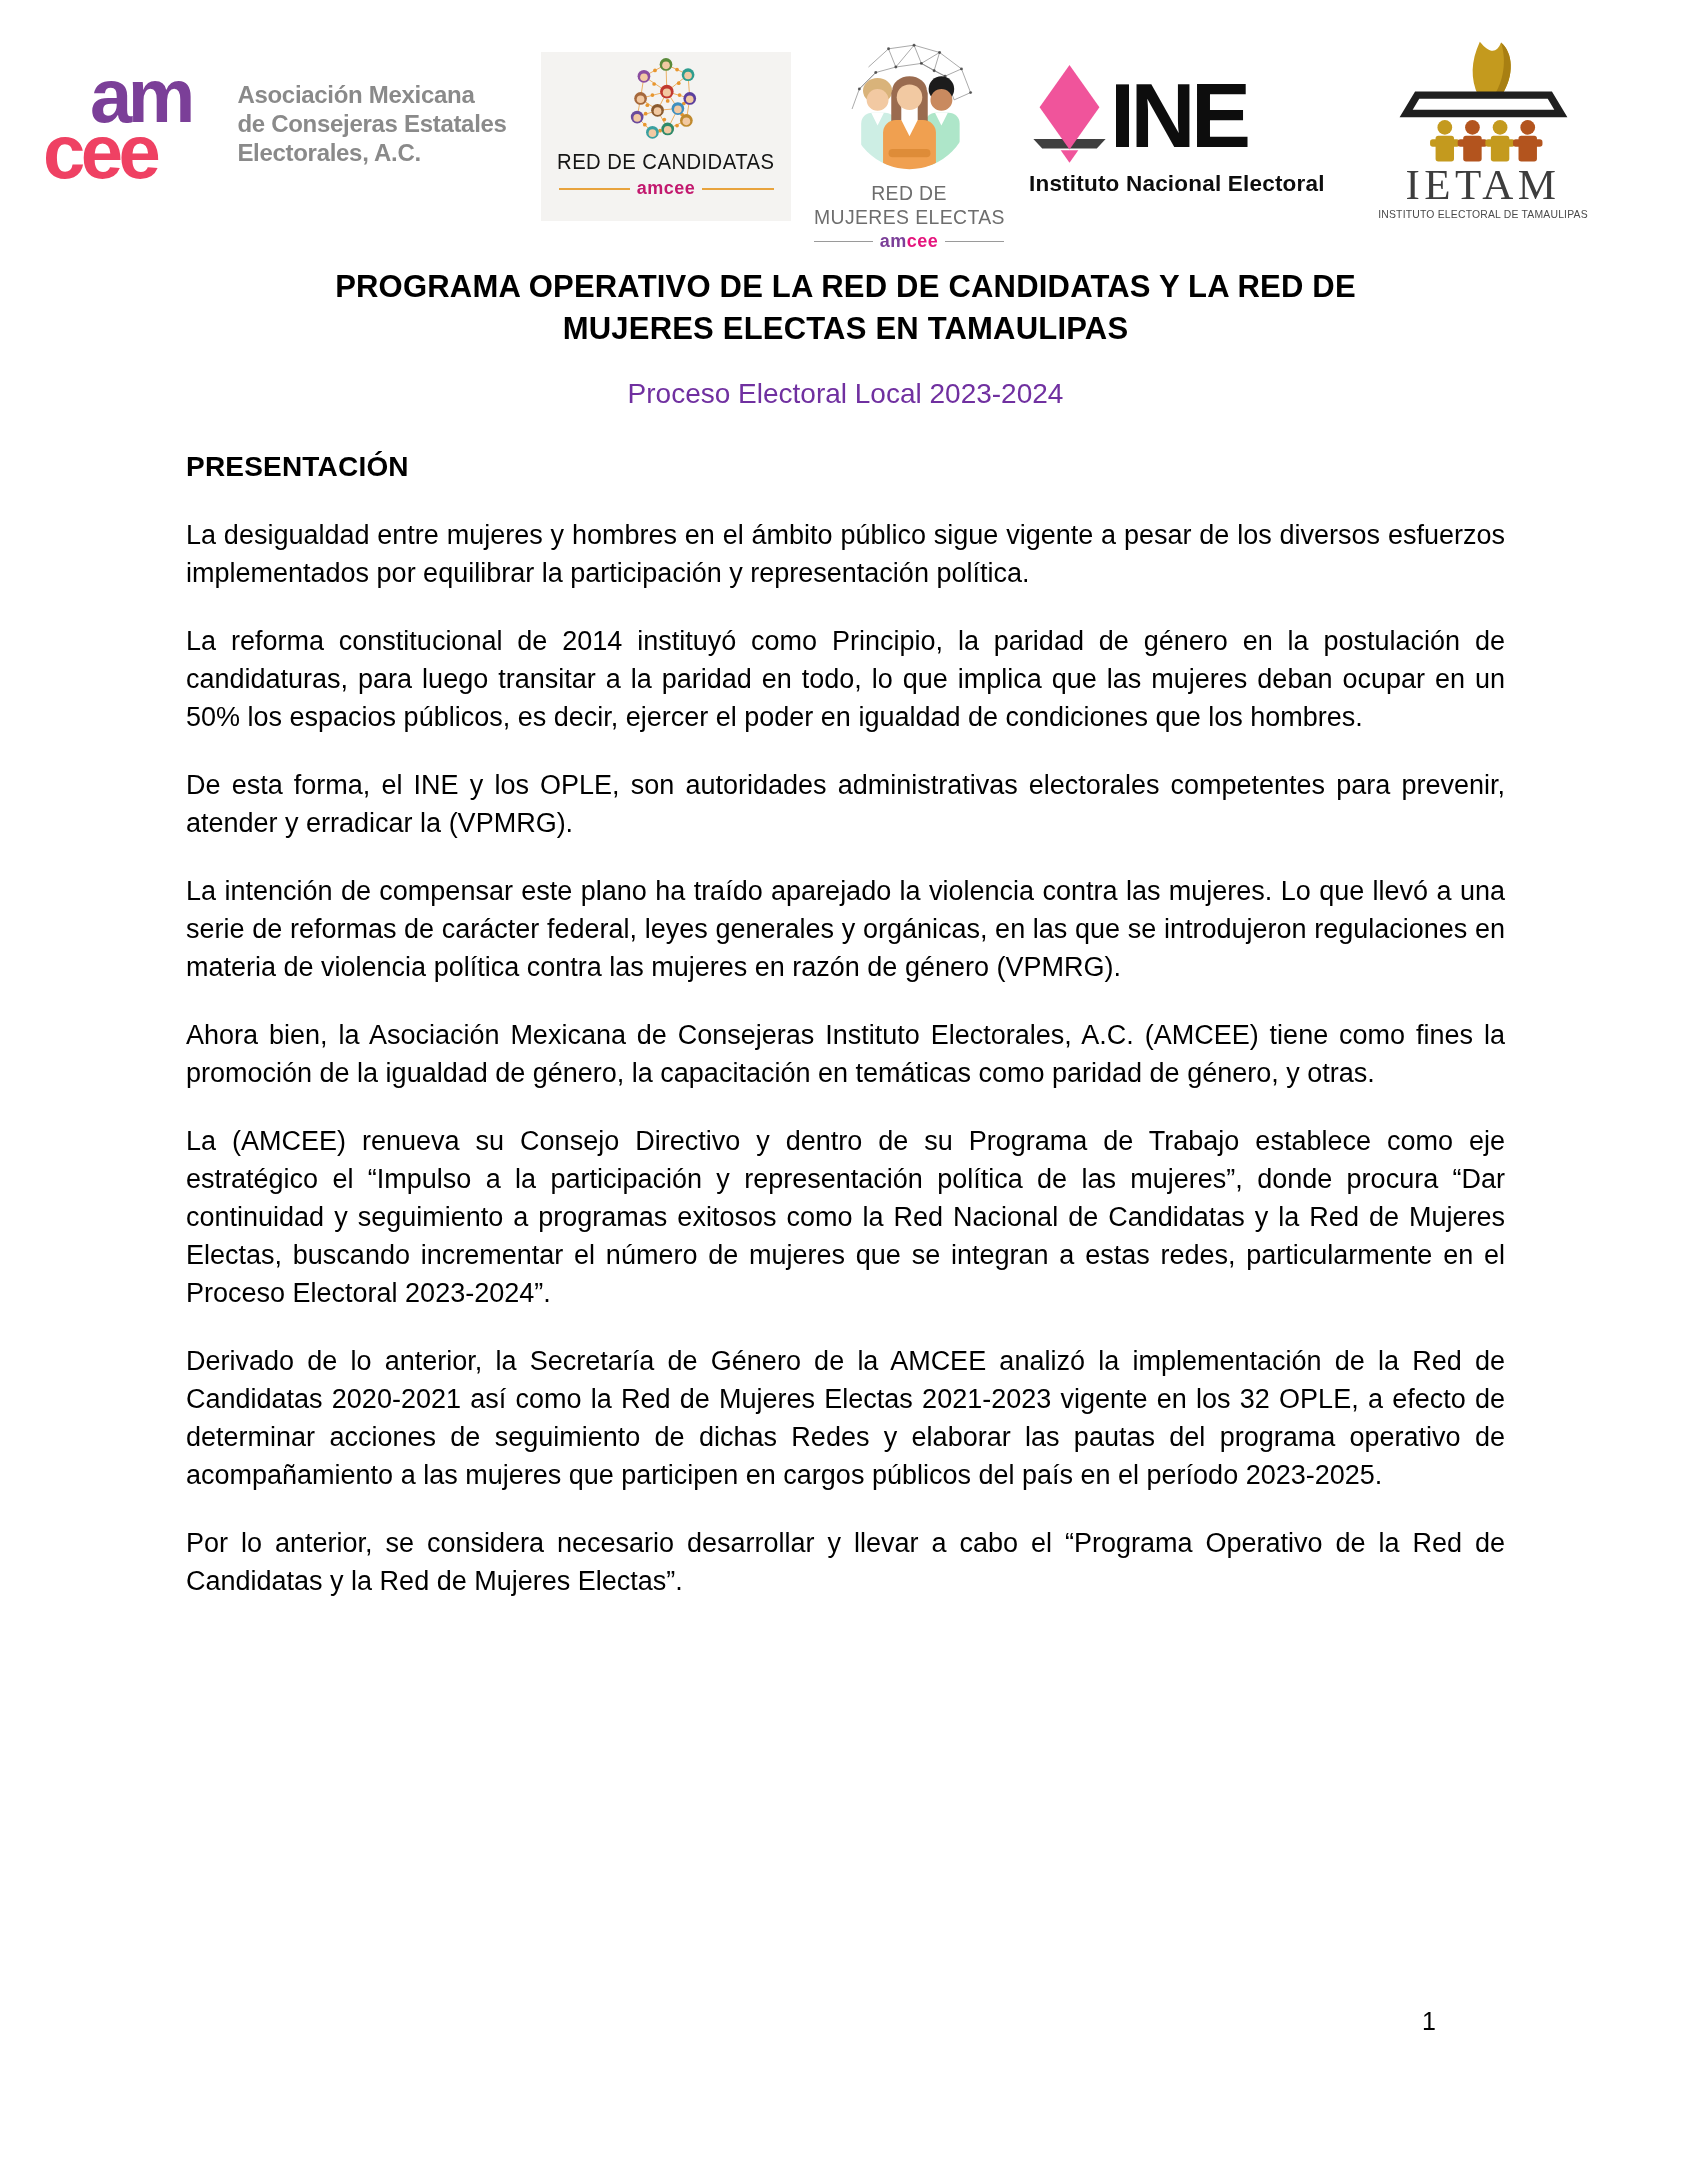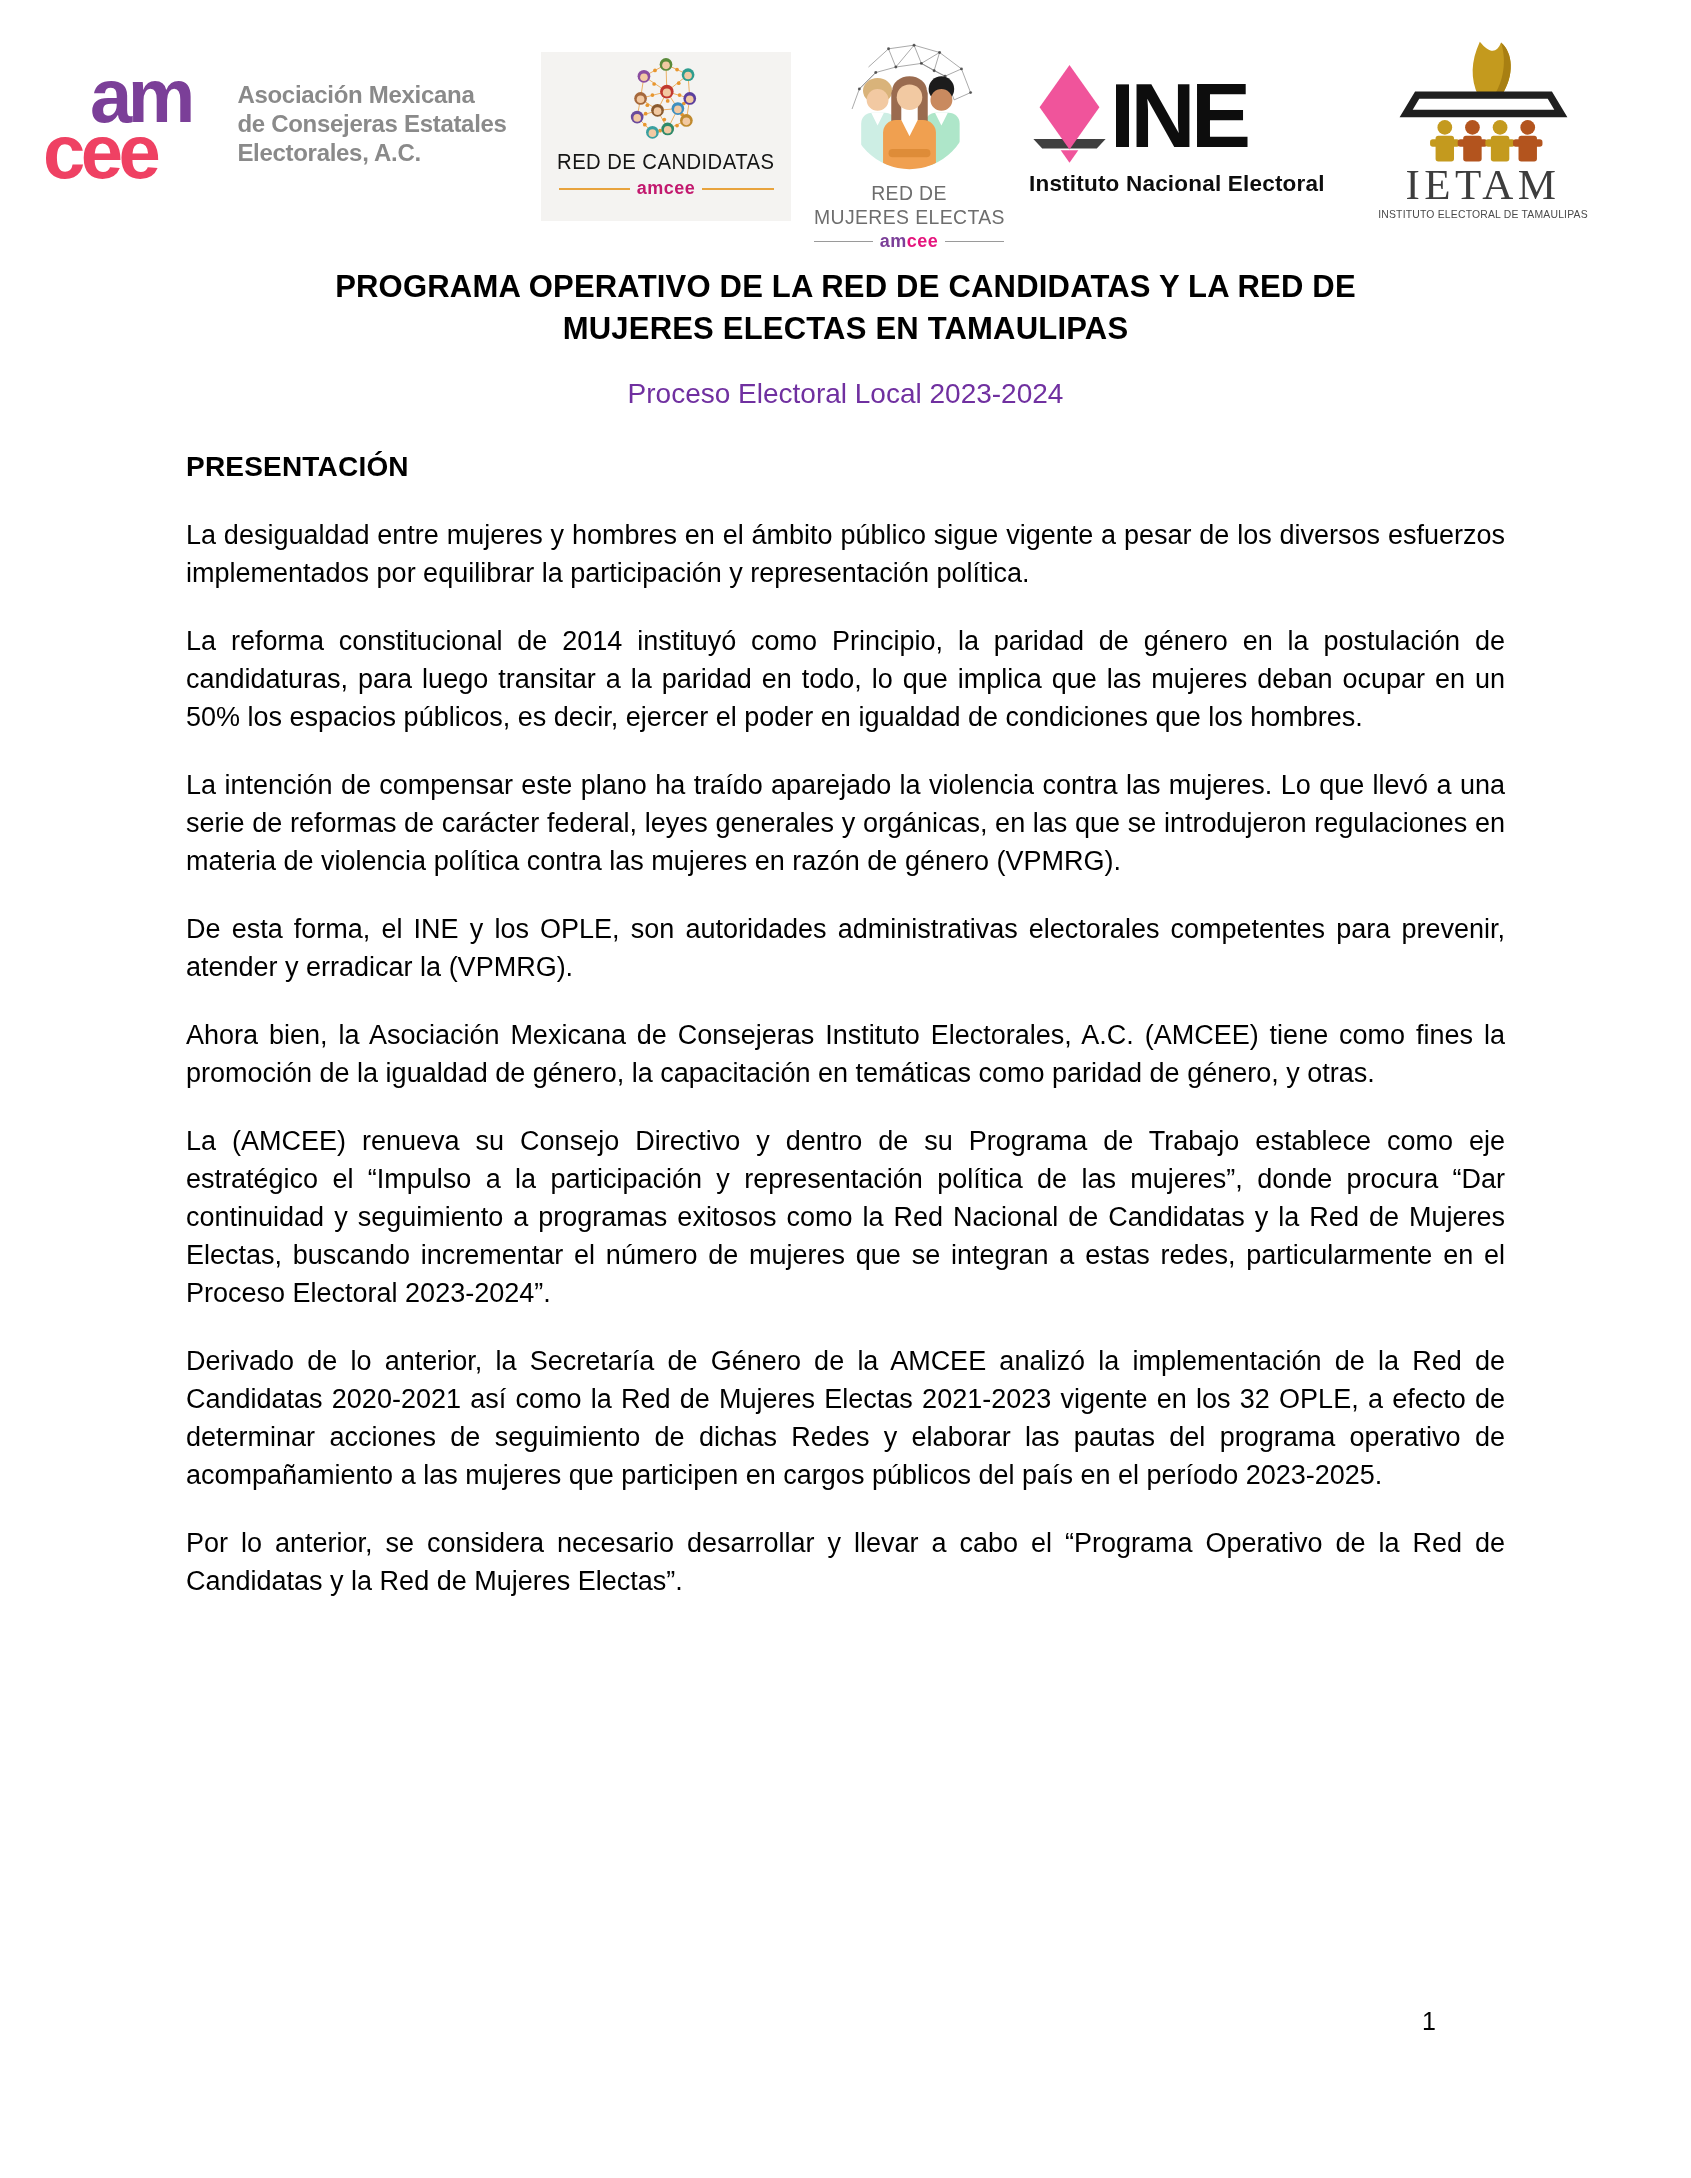--- a/index.html
+++ b/index.html
@@ -262,22 +262,22 @@
   <span class="ietam-caption">INSTITUTO ELECTORAL DE TAMAULIPAS</span>
 </div>
 
 <div class="content">
   <div class="doc-title">PROGRAMA OPERATIVO DE LA RED DE CANDIDATAS Y LA RED DE MUJERES ELECTAS EN TAMAULIPAS</div>
   <div class="doc-subtitle">Proceso Electoral Local 2023-2024</div>
   <div class="section-heading">PRESENTACIÓN</div>
 
   <p class="doc-paragraph first">La desigualdad entre mujeres y hombres en el ámbito público sigue vigente a pesar de los diversos esfuerzos implementados por equilibrar la participación y representación política.</p>
   <p class="doc-paragraph">La reforma constitucional de 2014 instituyó como Principio, la paridad de género en la postulación de candidaturas, para luego transitar a la paridad en todo, lo que implica que las mujeres deban ocupar en un 50% los espacios públicos, es decir, ejercer el poder en igualdad de condiciones que los hombres.</p>
+  <p class="doc-paragraph">De esta forma, el INE y los OPLE, son autoridades administrativas electorales competentes para prevenir, atender y erradicar la (VPMRG).</p>
   <p class="doc-paragraph">La intención de compensar este plano ha traído aparejado la violencia contra las mujeres. Lo que llevó a una serie de reformas de carácter federal, leyes generales y orgánicas, en las que se introdujeron regulaciones en materia de violencia política contra las mujeres en razón de género (VPMRG).</p>
-  <p class="doc-paragraph">De esta forma, el INE y los OPLE, son autoridades administrativas electorales competentes para prevenir, atender y erradicar la (VPMRG).</p>
   <p class="doc-paragraph">Ahora bien, la Asociación Mexicana de Consejeras Instituto Electorales, A.C. (AMCEE) tiene como fines la promoción de la igualdad de género, la capacitación en temáticas como paridad de género, y otras.</p>
   <p class="doc-paragraph">La (AMCEE) renueva su Consejo Directivo y dentro de su Programa de Trabajo establece como eje estratégico el “Impulso a la participación y representación política de las mujeres”, donde procura “Dar continuidad y seguimiento a programas exitosos como la Red Nacional de Candidatas y la Red de Mujeres Electas, buscando incrementar el número de mujeres que se integran a estas redes, particularmente en el Proceso Electoral 2023-2024”.</p>
   <p class="doc-paragraph">Derivado de lo anterior, la Secretaría de Género de la AMCEE analizó la implementación de la Red de Candidatas 2020-2021 así como la Red de Mujeres Electas 2021-2023 vigente en los 32 OPLE, a efecto de determinar acciones de seguimiento de dichas Redes y elaborar las pautas del programa operativo de acompañamiento a las mujeres que participen en cargos públicos del país en el período 2023-2025.</p>
   <p class="doc-paragraph">Por lo anterior, se considera necesario desarrollar y llevar a cabo el “Programa Operativo de la Red de Candidatas y la Red de Mujeres Electas”.</p>
 </div>
 
 <div class="page-number">1</div>
 
 
 </body></html>

